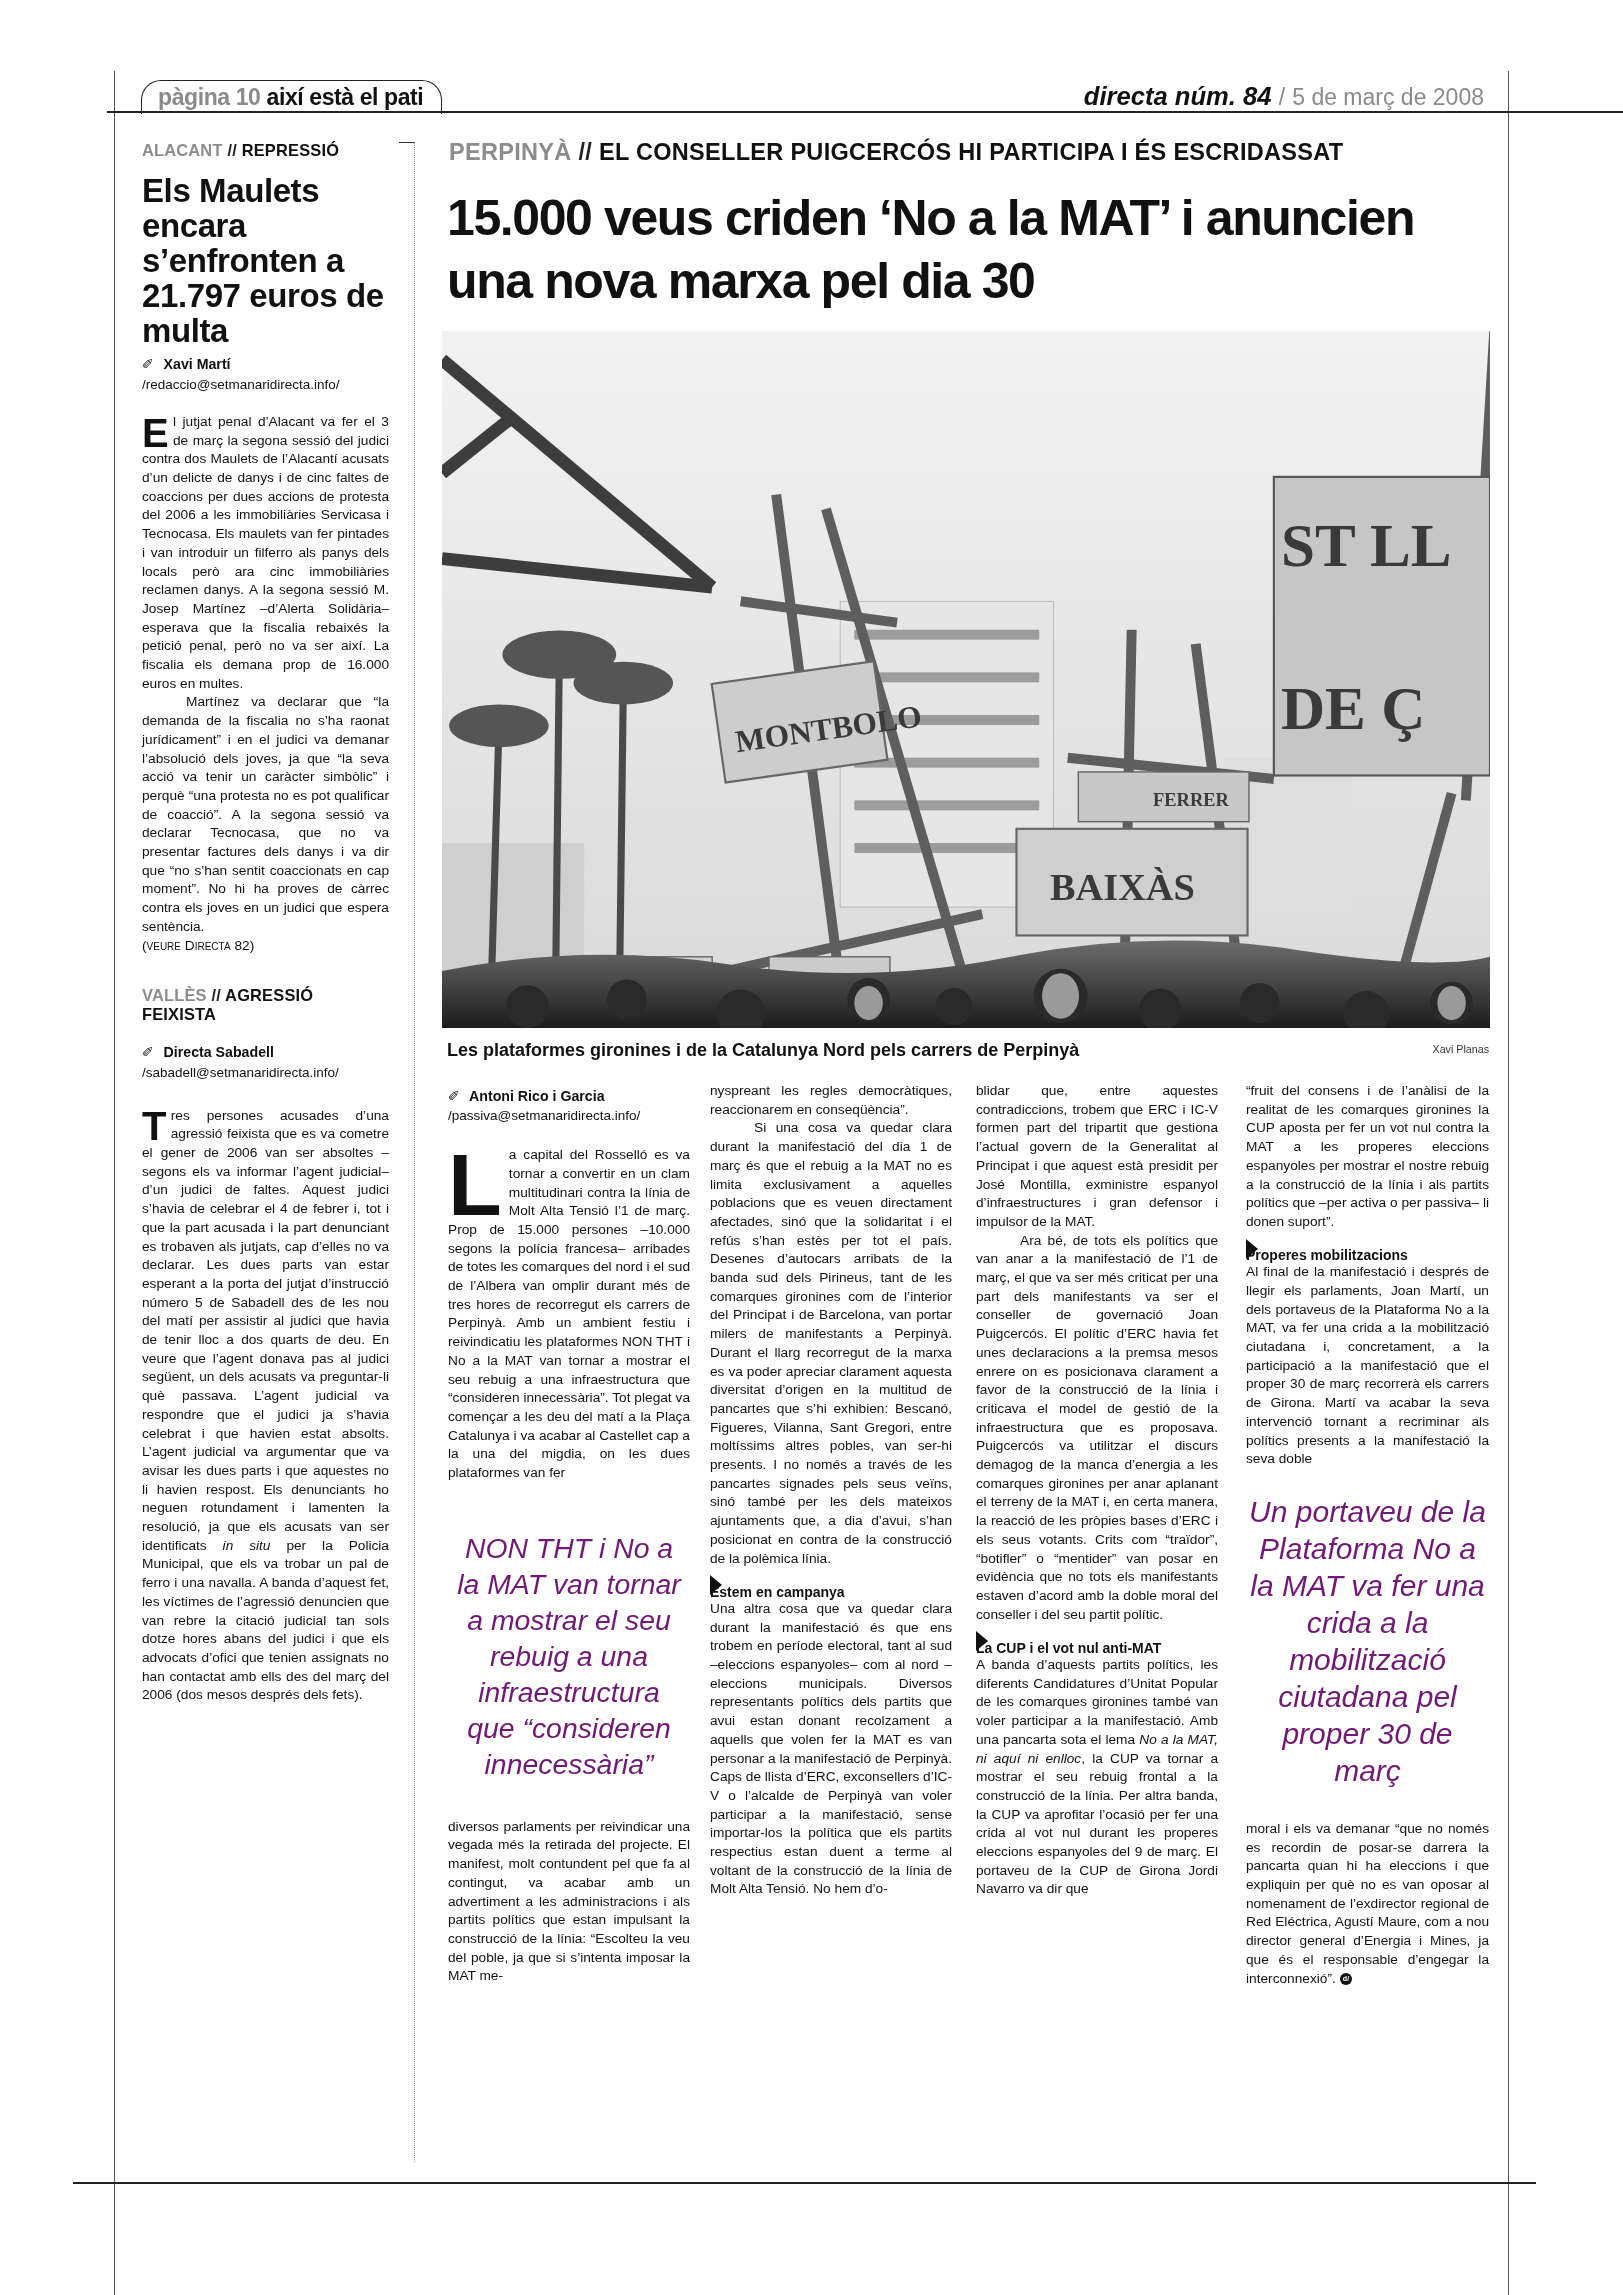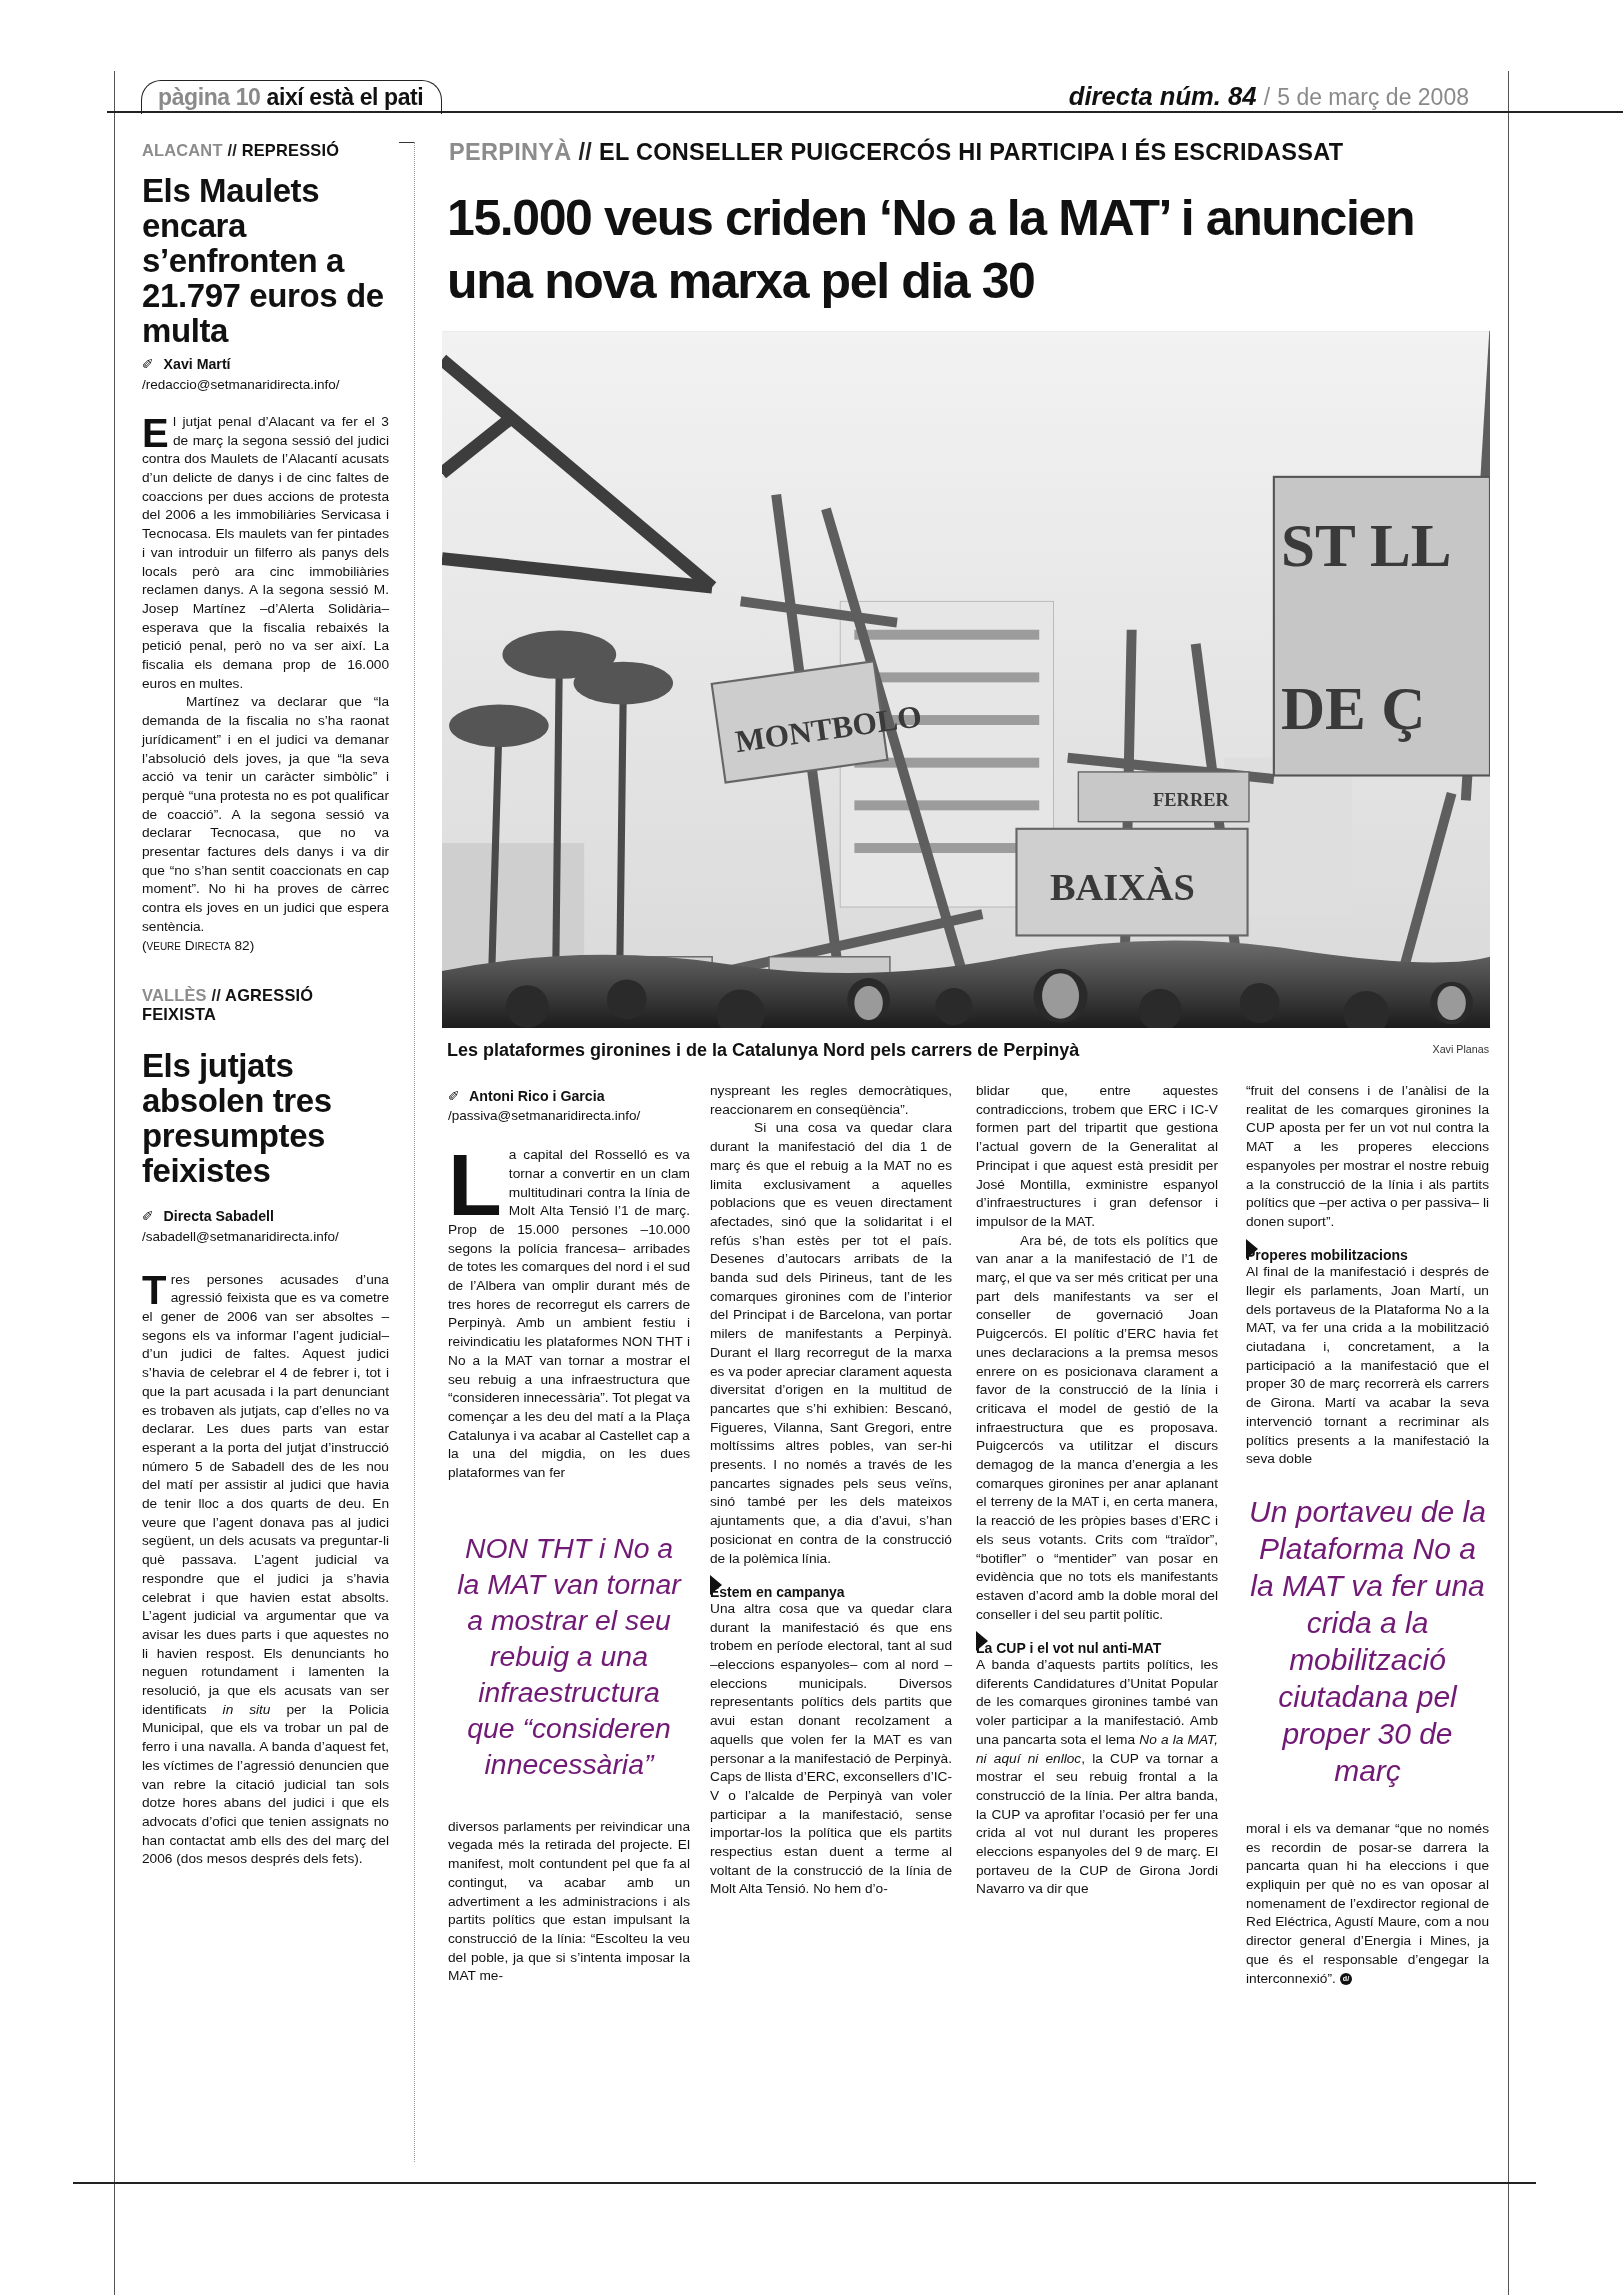--- a/index.html
+++ b/index.html
@@ -4,21 +4,21 @@
 <style>
   html,body{margin:0;padding:0;background:#fff;}
   body{width:1623px;height:2295px;position:relative;overflow:hidden;font-family:"Liberation Sans","DejaVu Sans",sans-serif;color:#111;}
   
   .vline{position:absolute;width:1.4px;background:#555;}
   .hline{position:absolute;height:2.1px;background:#222;}
   
   .tab{position:absolute;left:141px;top:80px;width:299px;height:33px;border:1.4px solid #222;border-bottom:none;border-radius:20px 20px 0 0;}
   .tab-text{position:absolute;left:158px;top:84px;font-size:23px;font-weight:bold;letter-spacing:-0.4px;}
   .tab-text .pg{color:#8a8a8a;}
-  .masthead{position:absolute;right:154px;top:82px;font-size:25.6px;font-weight:bold;font-style:italic;}
+  .masthead{position:absolute;right:139px;top:82px;font-size:25.6px;font-weight:bold;font-style:italic;}
   .masthead .date{color:#8a8a8a;font-weight:normal;font-style:normal;font-size:23px;}
   
   .kicker{font-weight:bold;text-transform:uppercase;font-variant:small-caps;}
   .kicker .place{color:#8c8c8c;}
   .kicker .slashes{color:#222;}
   
   .leftcol{position:absolute;left:142px;top:141px;width:247px;}
   .sidedots{position:absolute;left:414px;top:142px;width:0;height:2020px;border-left:1.4px dotted #9a9a9a;}
   .sidedash{position:absolute;left:399px;top:142px;width:15.6px;height:1.4px;background:#333;}
   .sk{font-size:16.4px;letter-spacing:0.2px;}
@@ -86,21 +86,20 @@
       <p class="sc">(veure Directa 82)</p>
     </div>
   </article>
 
   <article style="margin-top:31px;">
     <div class="kicker sk">
       <span class="place">Vallès</span>
       <span class="slashes">//</span>
       <span>Agressió Feixista</span>
     </div>
-    <h2 class="shead" style="margin-top:24px;">Els jutjats absolen tres presumptes feixistes</h2>
     <div class="byline" style="margin-top:20px;">
       <span class="pen">✐</span>
       <span>Directa Sabadell</span>
     </div>
     <div class="email" style="margin-bottom:27px;">/sabadell@setmanaridirecta.info/</div>
     <div class="body">
       <p><span class="drop">T</span><span>res persones acusades d’una agressió feixista que es va cometre el gener de 2006 van ser absoltes –segons els va informar l’agent judicial– d’un judici de faltes. Aquest judici s’havia de celebrar el 4 de febrer i, tot i que la part acusada i la part denunciant es trobaven als jutjats, cap d’elles no va declarar. Les dues parts van estar esperant a la porta del jutjat d’instrucció número 5 de Sabadell des de les nou del matí per assistir al judici que havia de tenir lloc a dos quarts de deu. En veure que l’agent donava pas al judici següent, un dels acusats va preguntar-li què passava. L’agent judicial va respondre que el judici ja s’havia celebrat i que havien estat absolts. L’agent judicial va argumentar que va avisar les dues parts i que aquestes no li havien respost. Els denunciants ho neguen rotundament i lamenten la resolució, ja que els acusats van ser identificats</span> <i>in situ</i> <span>per la Policia Municipal, que els va trobar un pal de ferro i una navalla. A banda d’aquest fet, les víctimes de l’agressió denuncien que van rebre la citació judicial tan sols dotze hores abans del judici i que els advocats d’ofici que tenien assignats no han contactat amb ells des del març del 2006 (dos mesos després dels fets).</span></p>
     </div>
   </article>
 </div>

